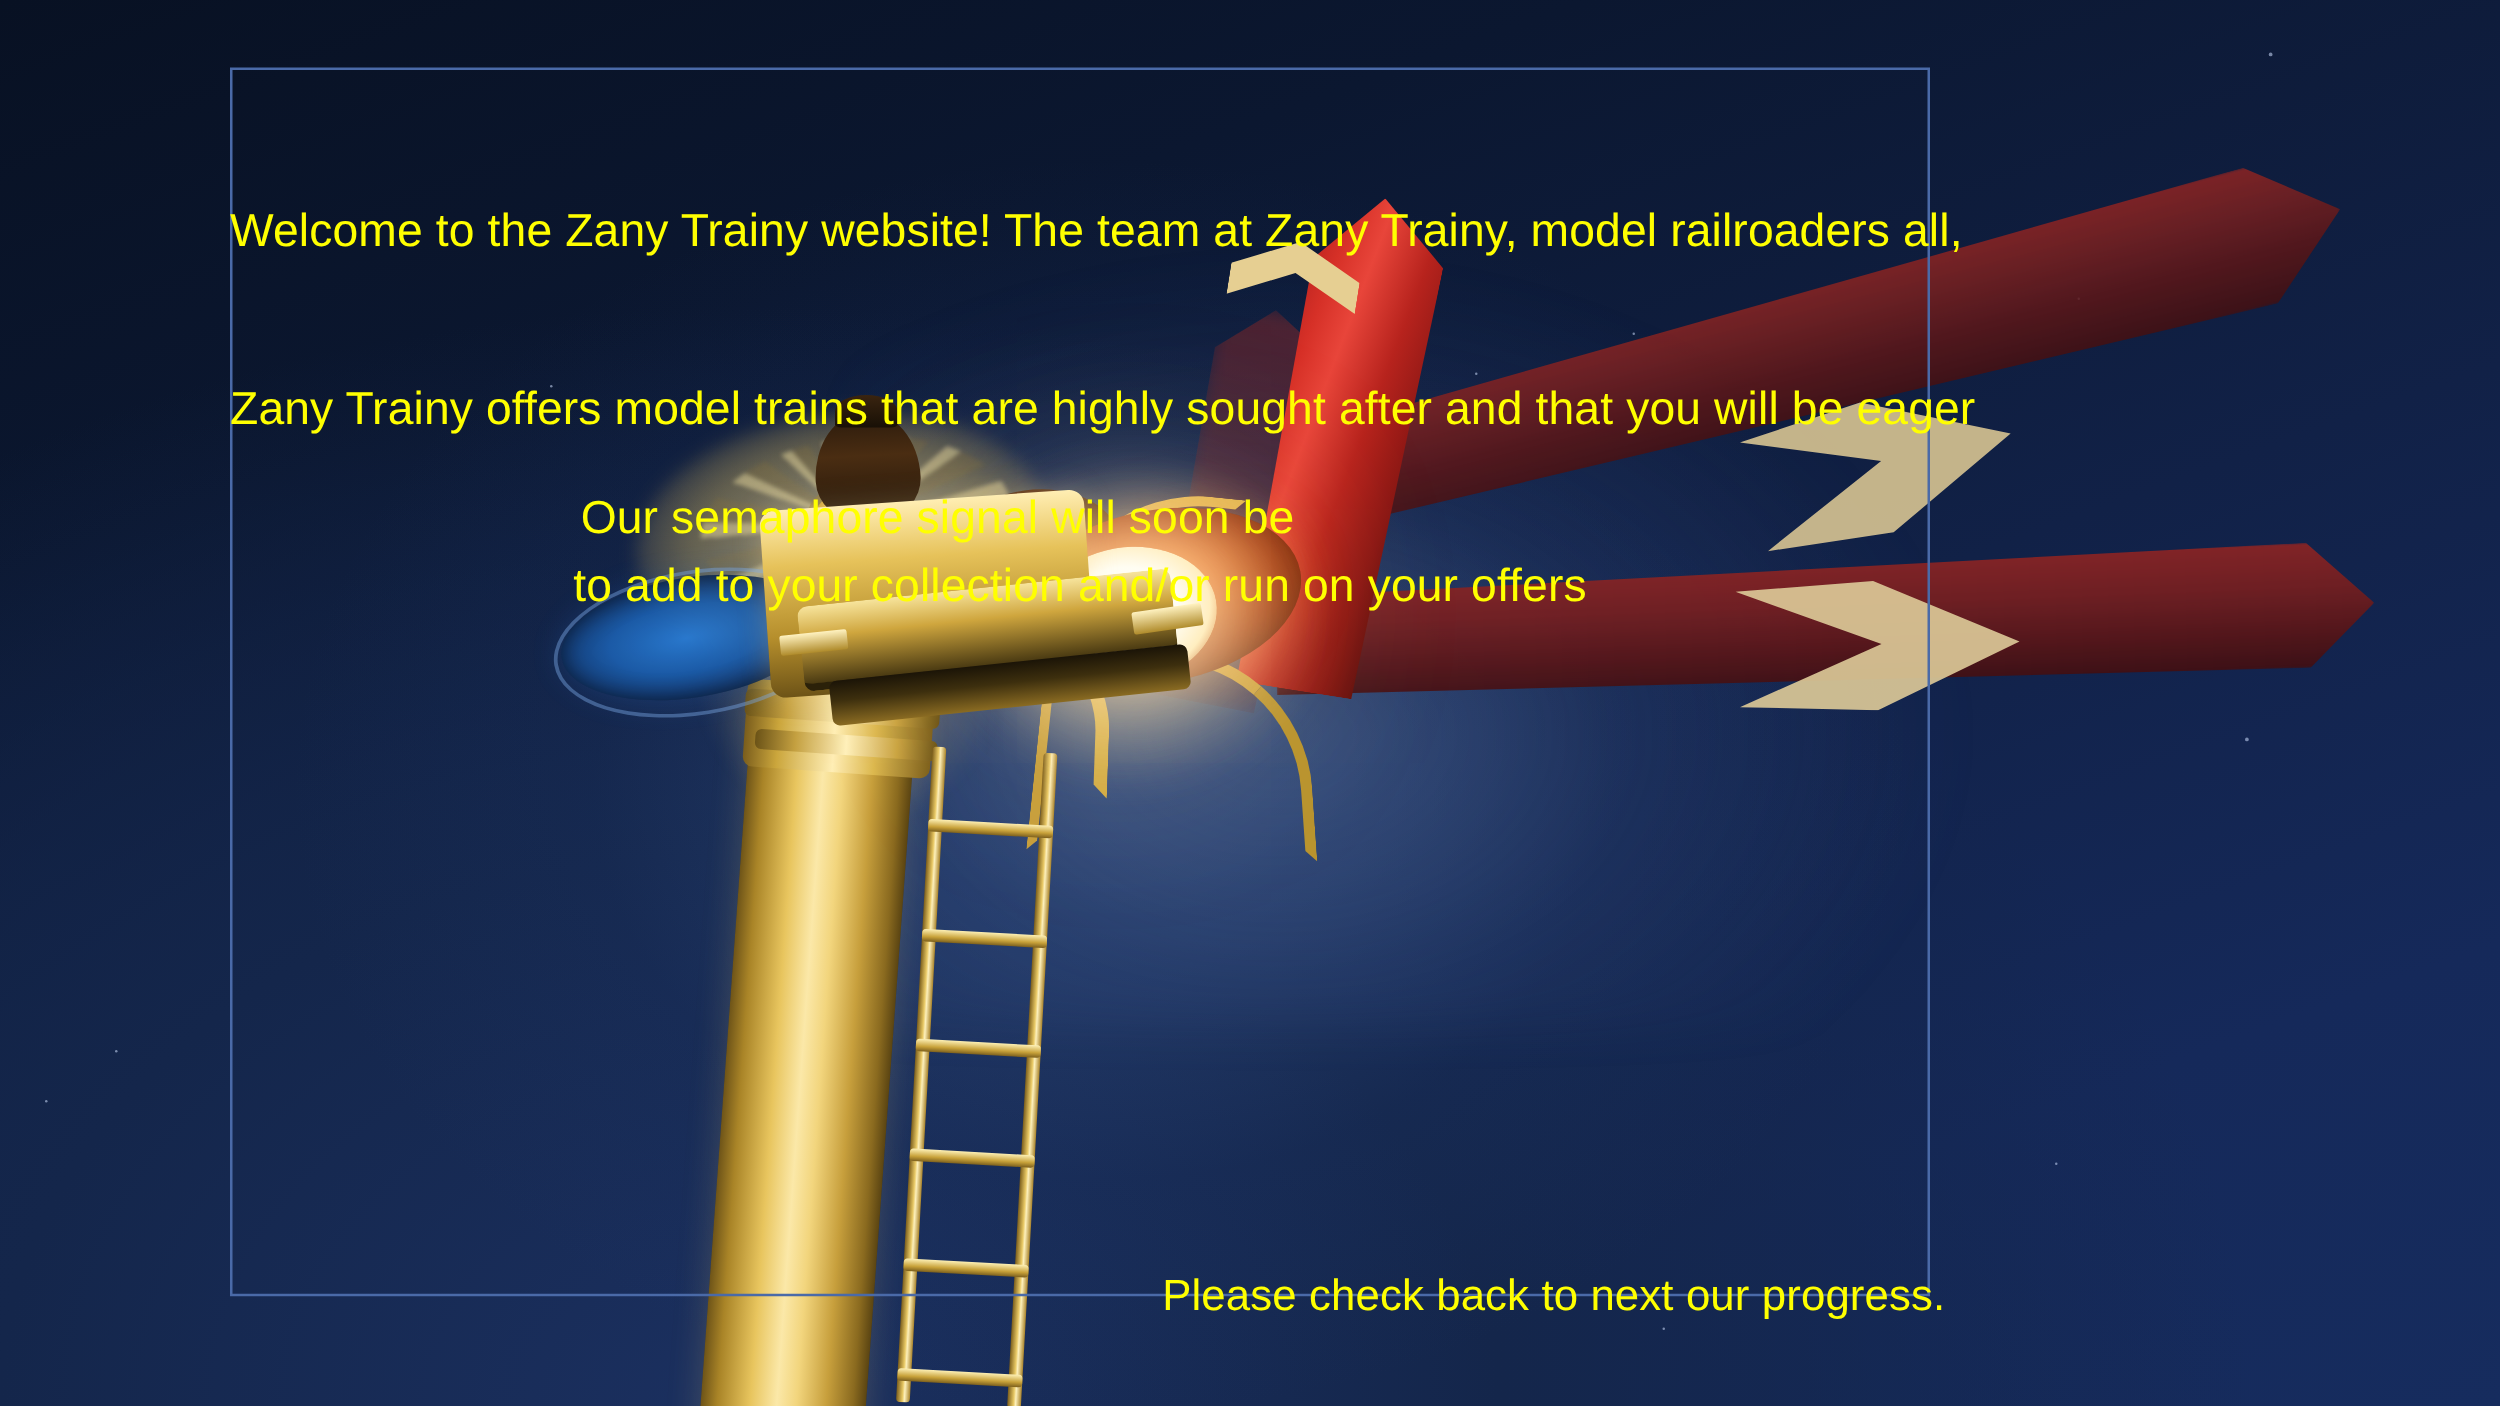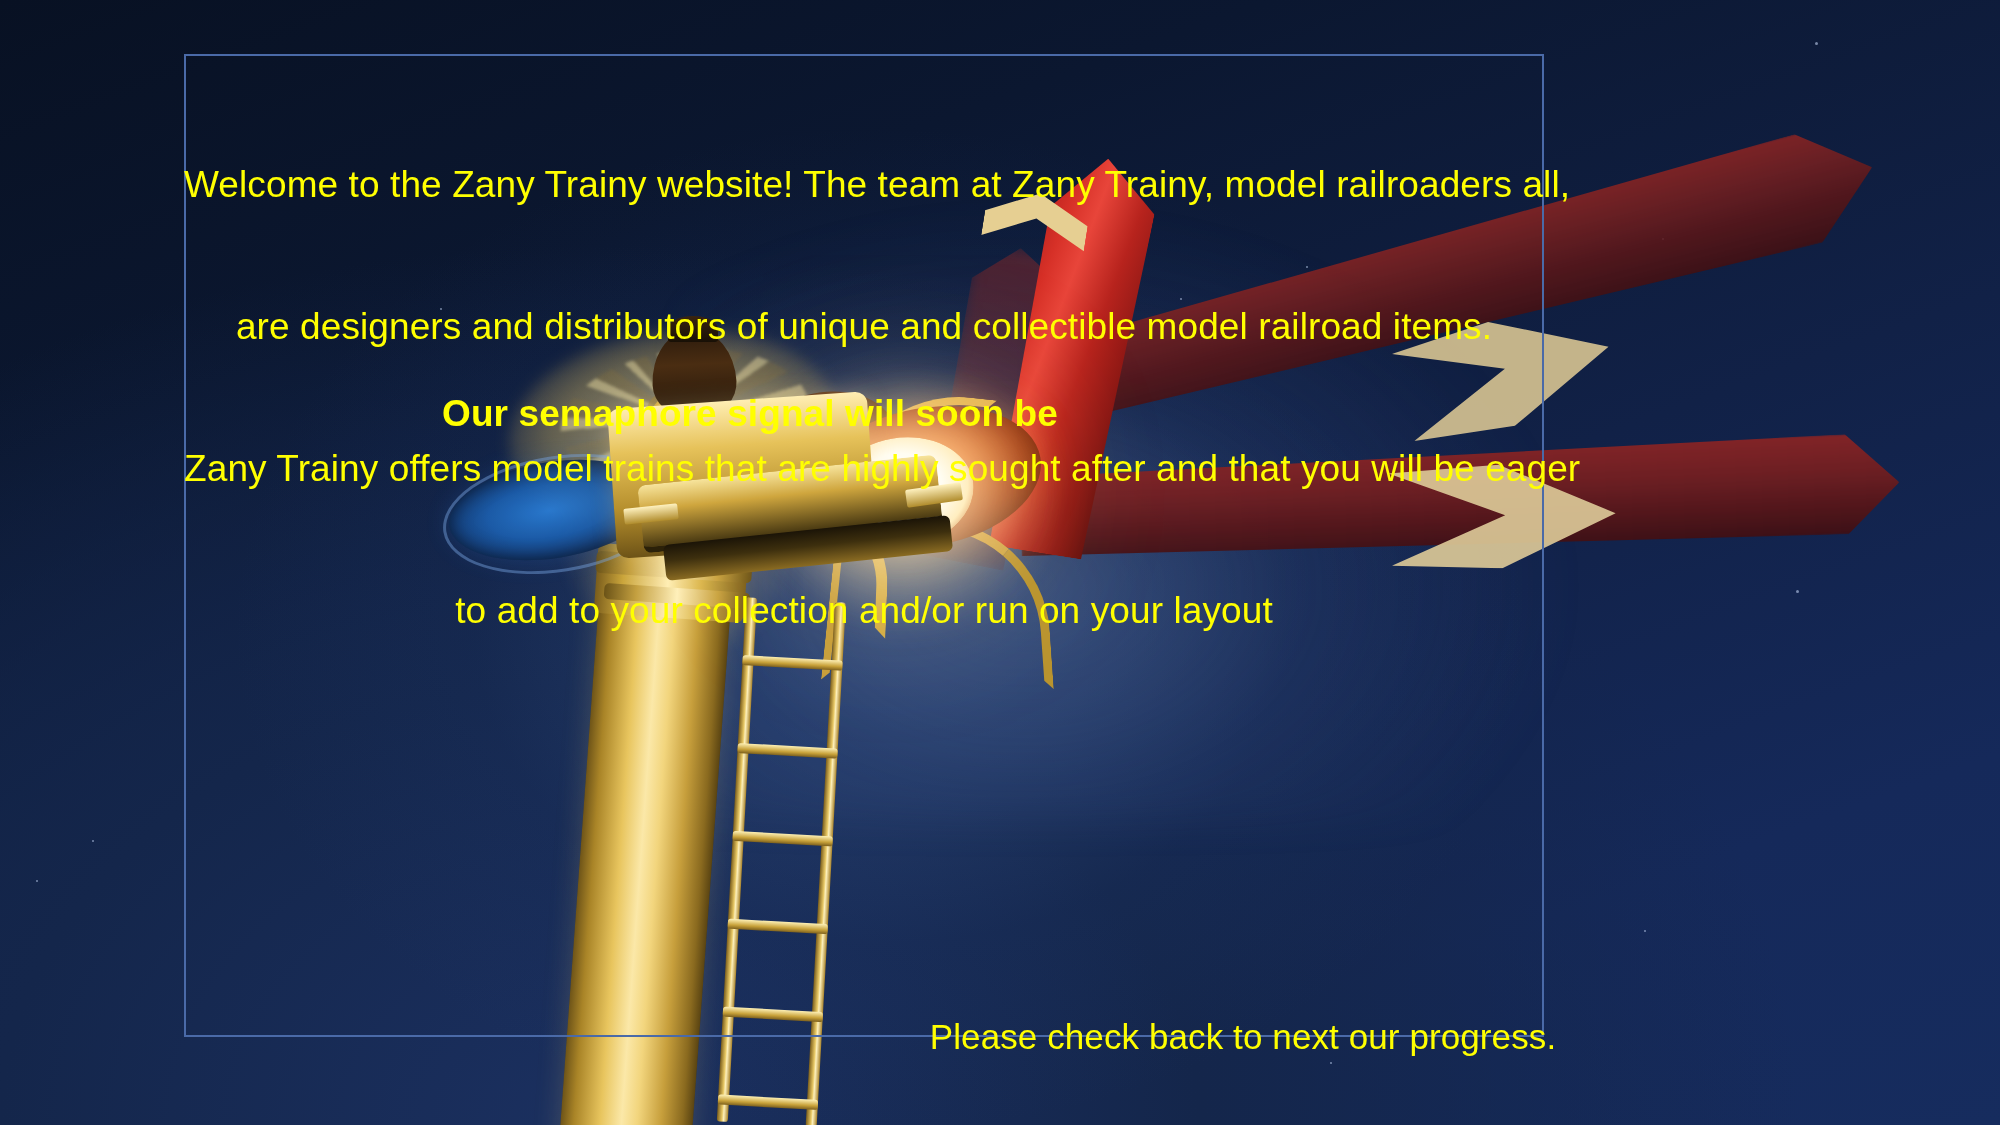--- a/index.html
+++ b/index.html
@@ -355,21 +355,20 @@
     left: 184px; top: 66px;
     width: 1360px;
     text-align: center;
     font-size: 37px;
   }
   #signal-block {
     left: 300px; top: 295px;
     width: 900px;
     text-align: center;
     font-size: 37px;
-    font-weight: bold;
   }
   #closing-block {
     left: 888px; top: 925px;
     width: 700px;
     text-align: left;
     font-size: 35px;
   }
   .txt .line { display: block; text-align: center; }
   .txt .line.indent { padding-left: 10px; }
 </style>
@@ -444,23 +443,22 @@
     <div class="head-plate"></div>
     <div class="head-plate2"></div>
     <div class="hinge" style="left:906px;top:486px;width:56px;height:18px;transform:rotate(-8deg);"></div>
     <div class="hinge" style="left:624px;top:506px;width:54px;height:16px;transform:rotate(-6deg);"></div>
   </div>
 
   <div class="frame"></div>
 
   <div class="txt" id="intro-block">
     <span class="line">Welcome to the Zany Trainy website! The team at Zany Trainy, model railroaders all,</span>
-    <span class="line">are designers and distributors of unique and collectible model railroad items.</span>
     <span class="line">Zany Trainy offers model trains that are highly sought after and that you will be eager</span>
-    <span class="line">to add to your collection and/or run on your layout</span>
+    <span class="line">to add to your collection and/or run on your offers</span>
   </div>
 
   <div class="txt" id="signal-block">
     <span class="line">Our semaphore signal will soon be</span>
   </div>
 
   <div class="txt" id="closing-block">
     <span class="line indent">Please check back to next our progress.</span>
     
   </div>

